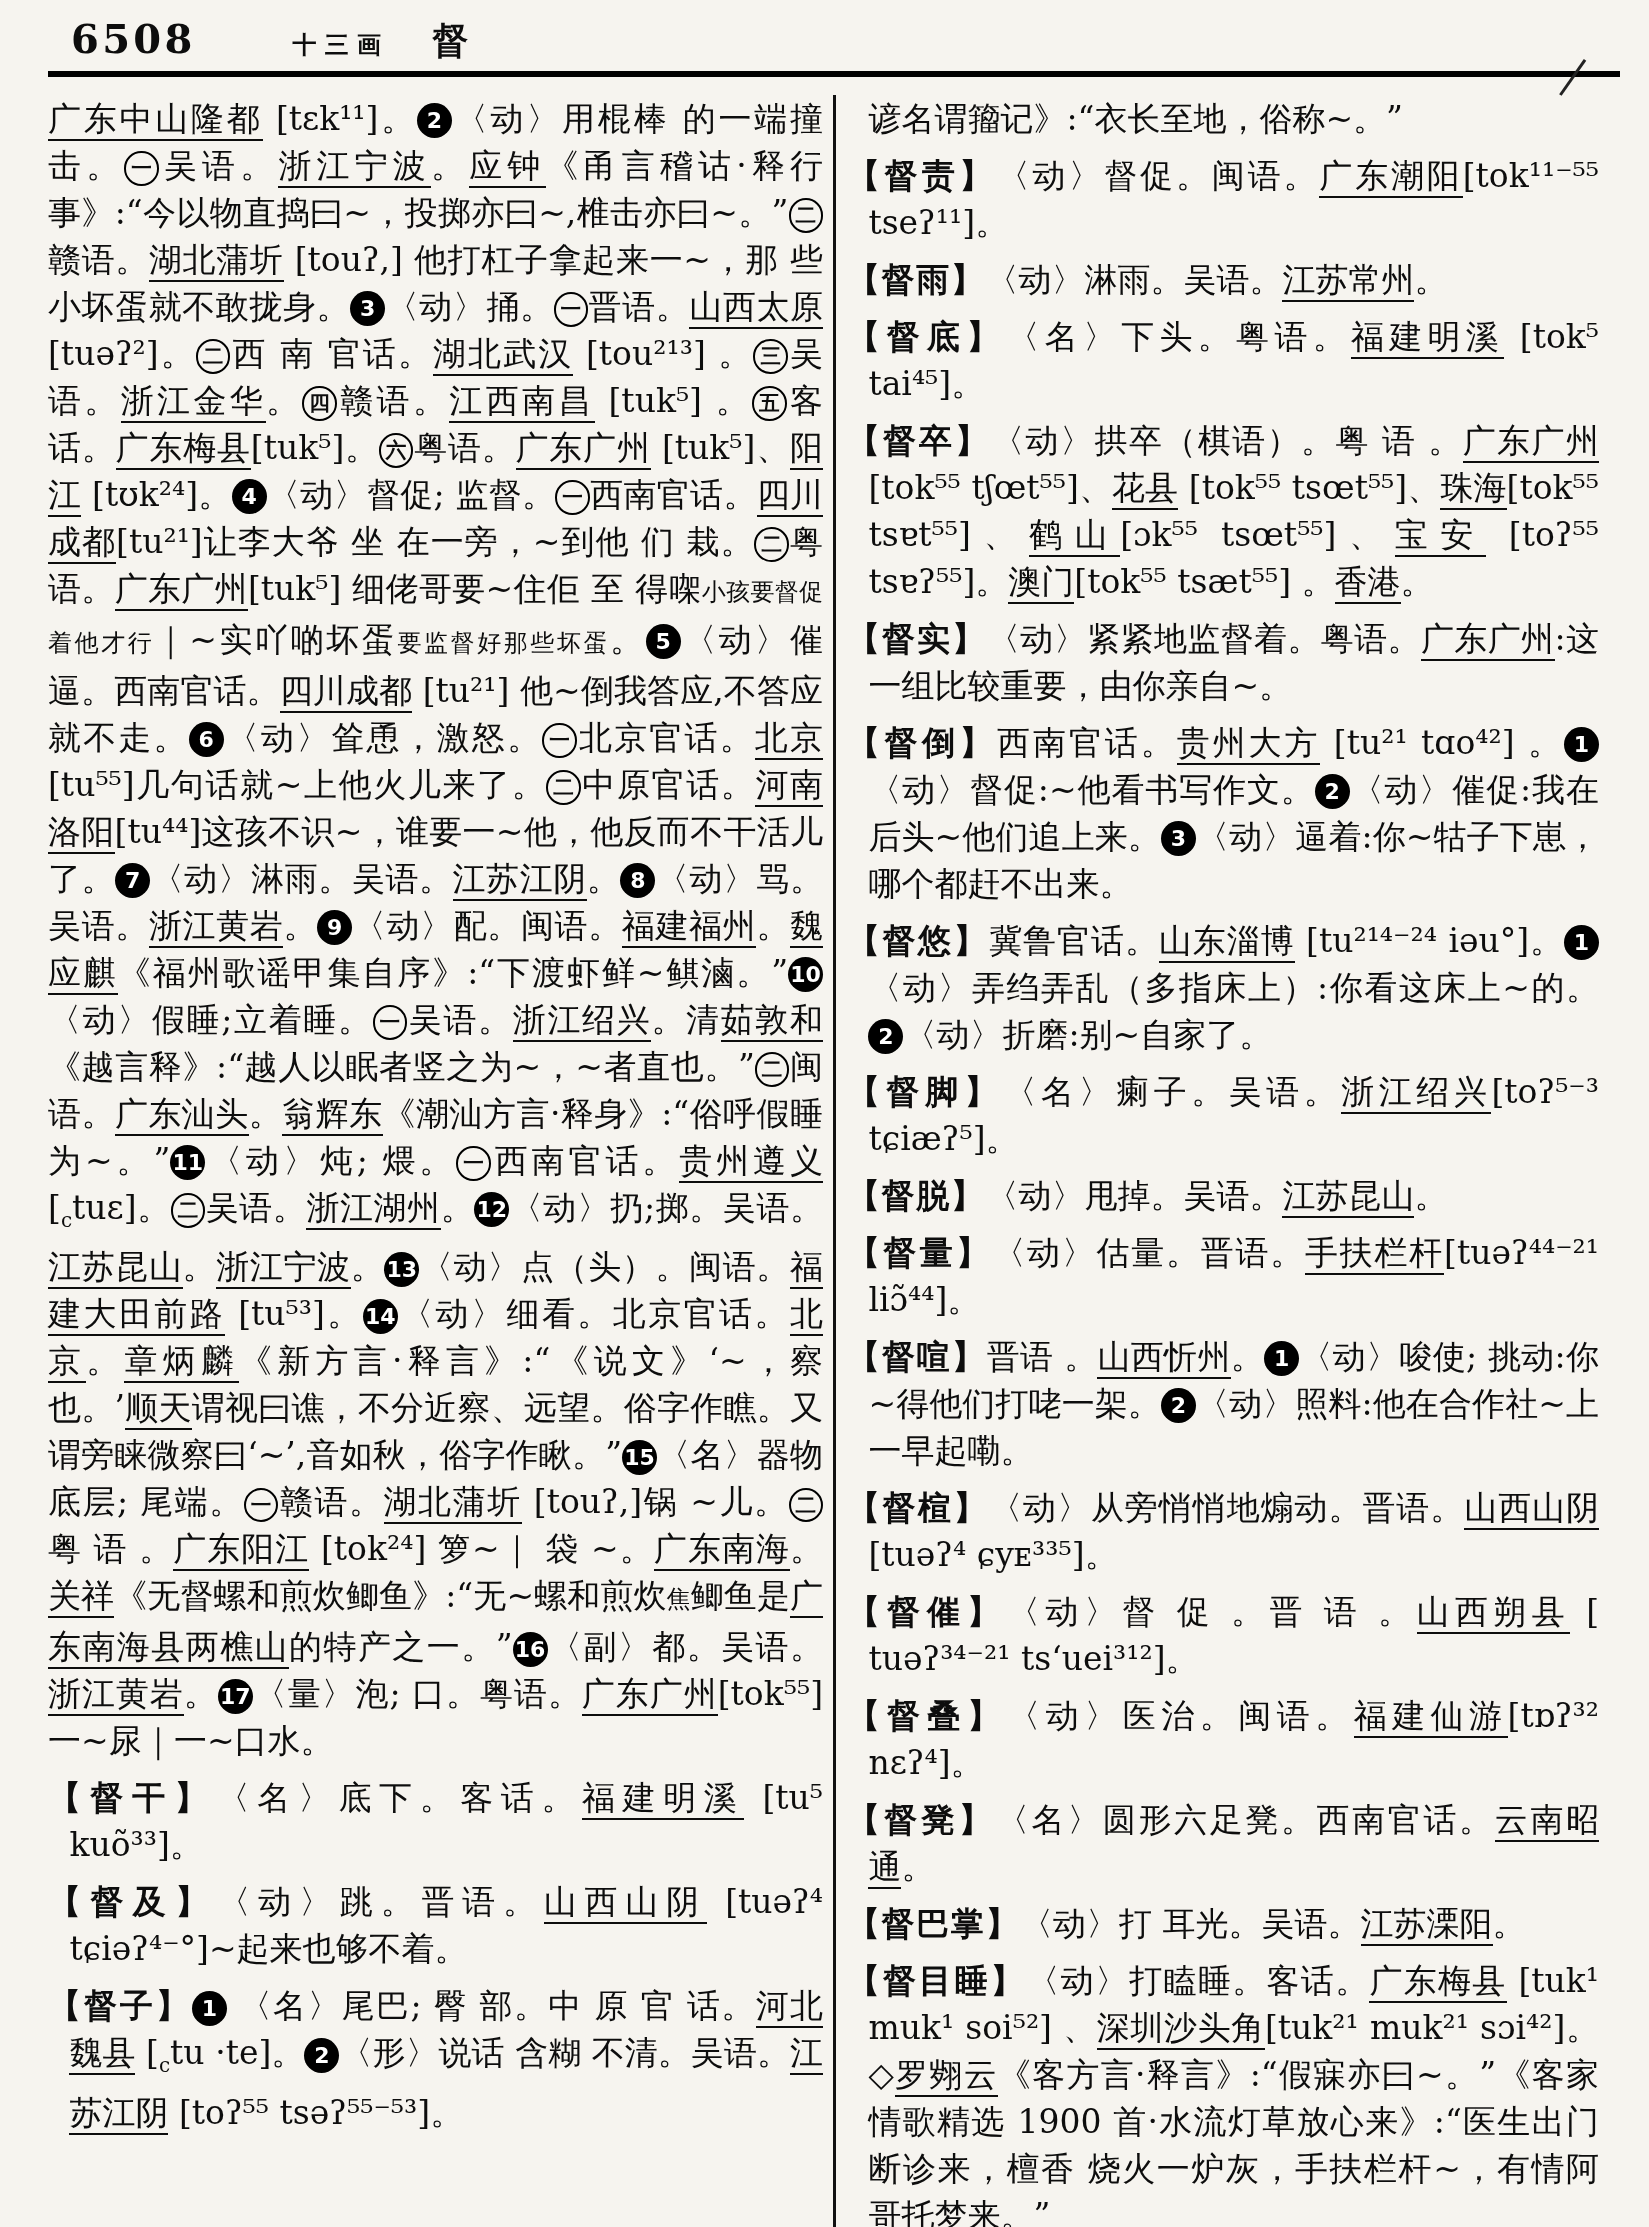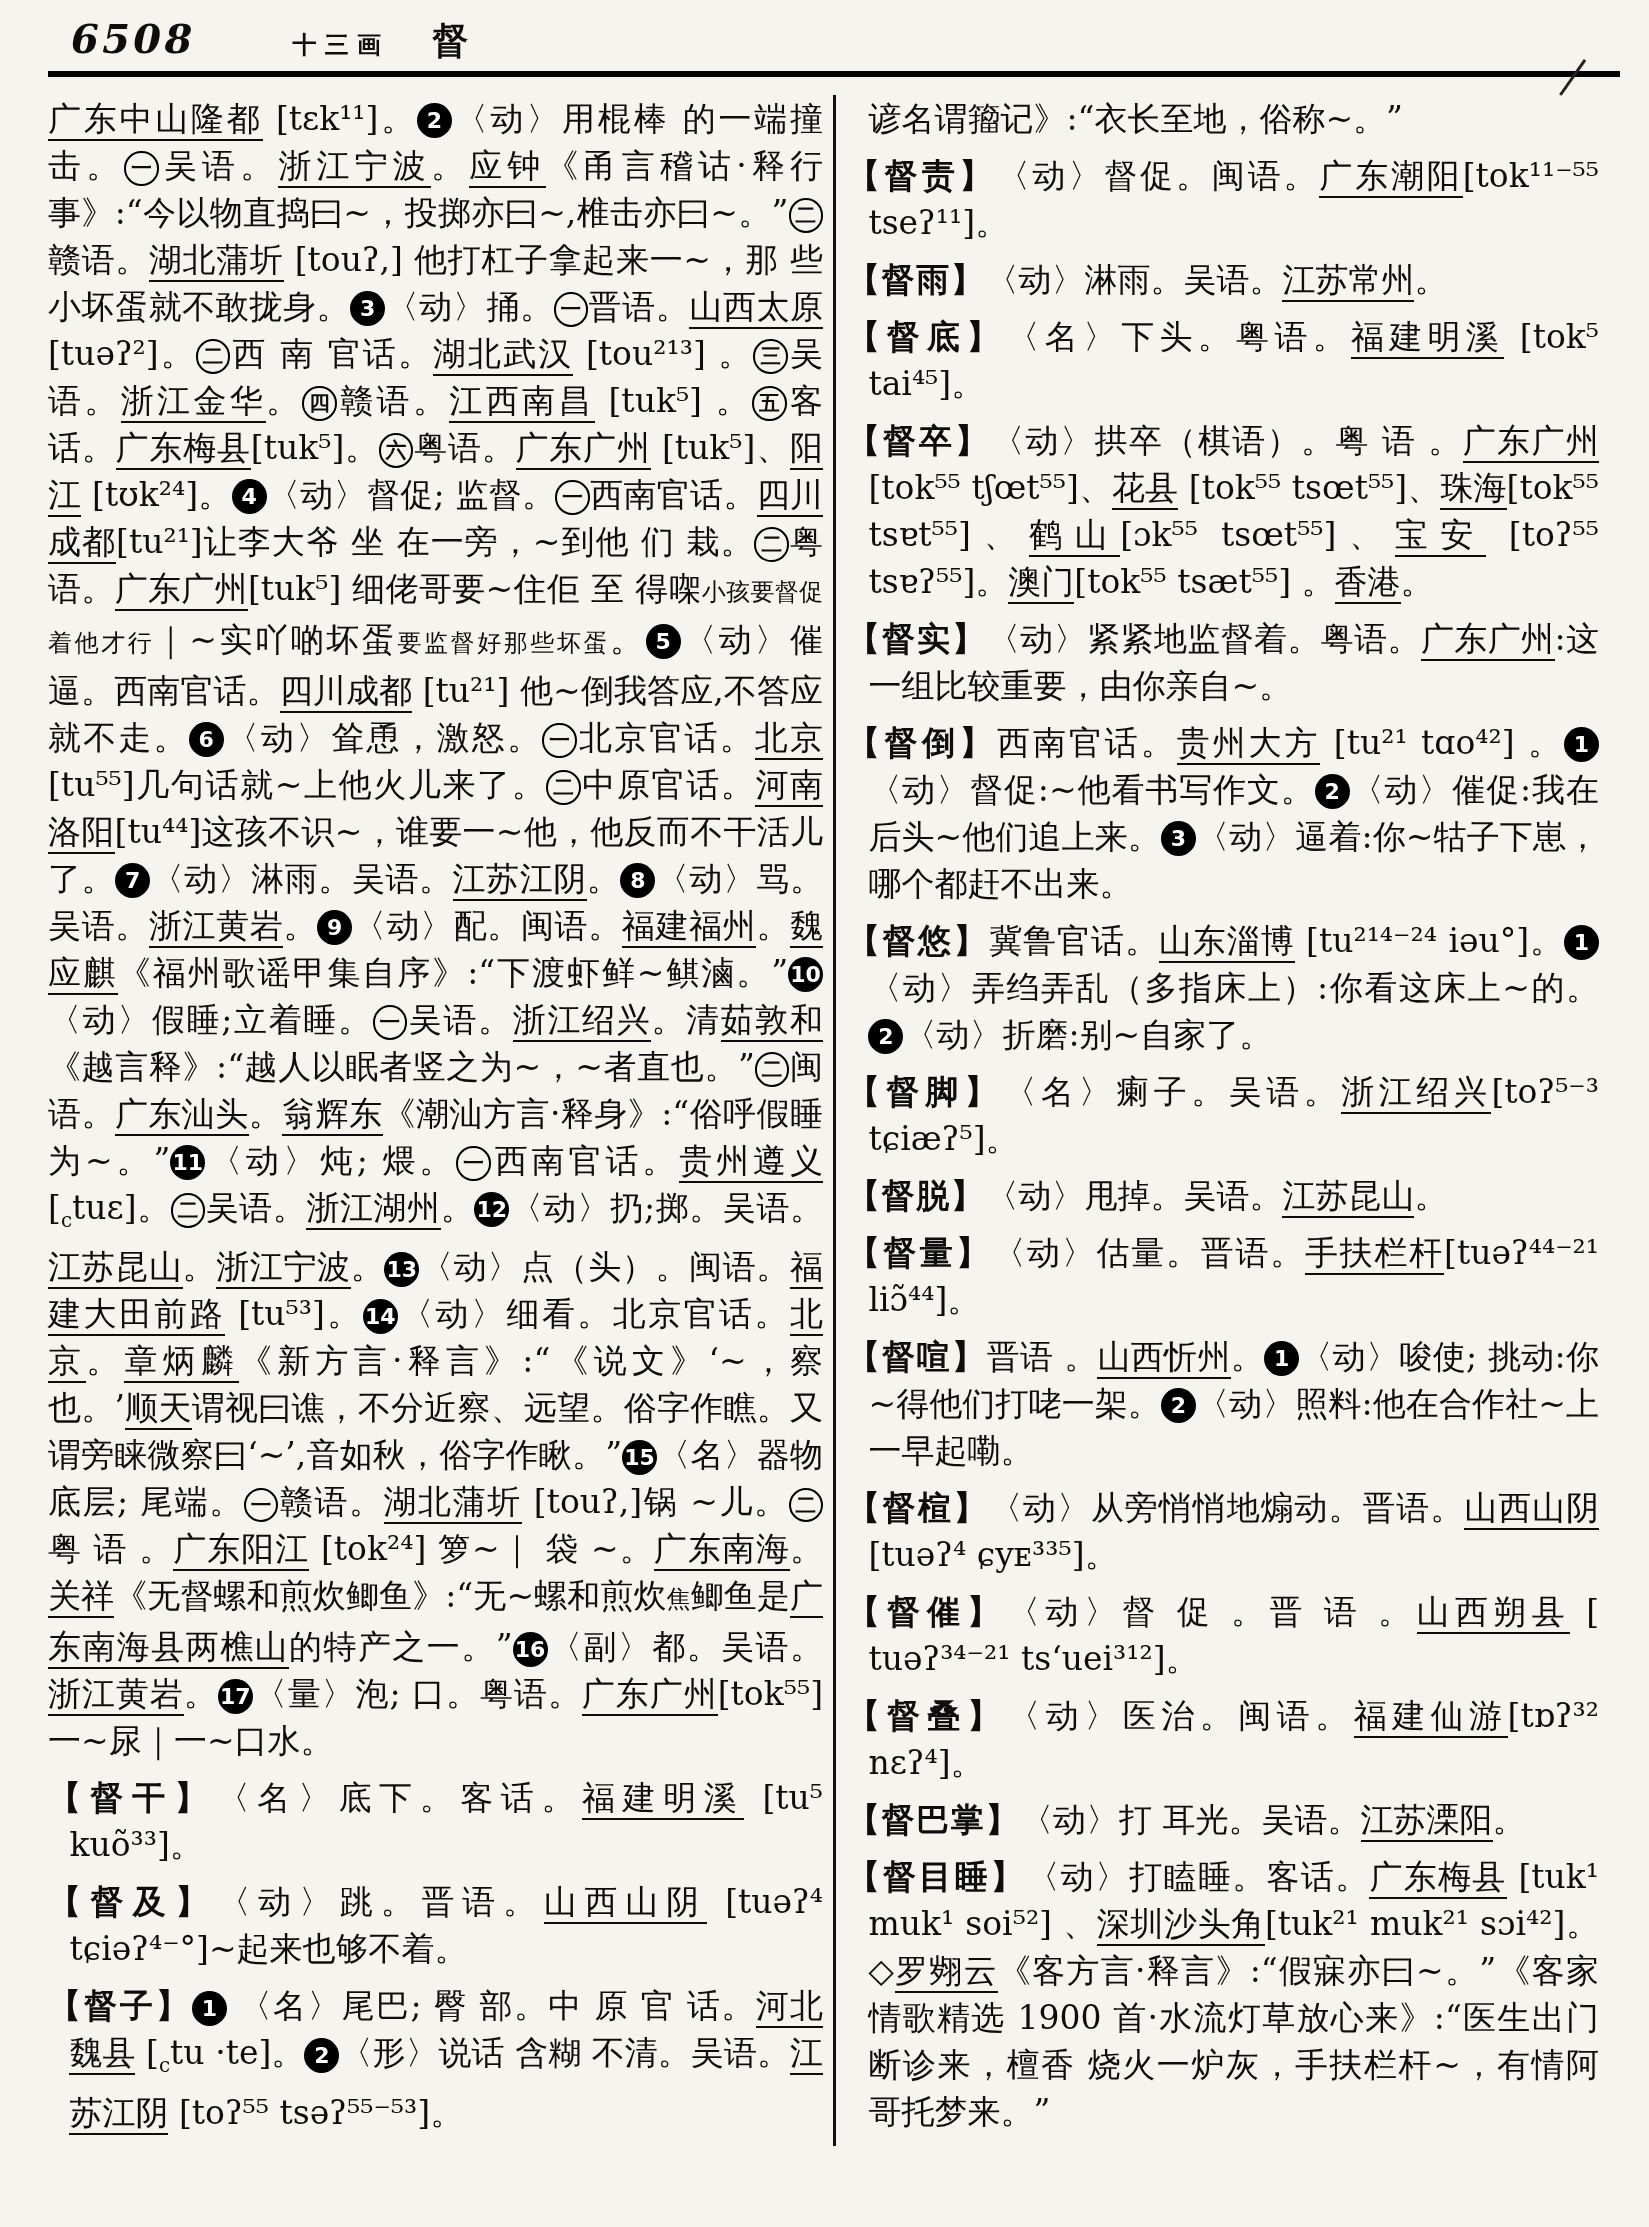--- a/index.html
+++ b/index.html
@@ -6,21 +6,21 @@
   body{
     width:1650px;height:2227px;
     background:#f6f4ef;
     color:#0d0d0d;
     font-family:"DejaVu Serif","Liberation Serif",serif;
     position:relative;
     overflow:hidden;
   }
   .page{padding:15px 30px 0 48px;}
   .hdr{display:flex;align-items:baseline;height:51px;}
-  .hdr .pgnum{font-size:40px;font-weight:bold;font-style:italic;letter-spacing:3.3px;margin-left:23px;}
+  .hdr .pgnum{font-size:40px;font-weight:bold;letter-spacing:3.3px;margin-left:23px;}
   .hdr .sect{font-size:24px;font-weight:bold;margin-left:97px;letter-spacing:8.2px;}
   .hdr .hw{font-size:36px;font-weight:bold;margin-left:43px;}
   .rule{height:5.8px;background:#000;margin-top:5px;box-shadow:0 7.4px 0 -5.8px #000;}
   .cols{display:flex;margin-top:18px;}
   .col{width:775px;font-size:33px;line-height:47px;text-align:justify;}
   .col-right{width:752px;}
   .divider{width:2.5px;background:#111;margin:0 11.5px 0 10px;align-self:stretch;}
   p.blk{margin:0 0 10px 0;}
   p.flush{text-indent:0;padding:0;}
   p.entry{padding-left:21.4px;text-indent:-21.4px;}
@@ -66,19 +66,20 @@
         <p class="blk entry"><span class="head">【督实】</span><span>〈动〉紧紧地监督着。粤语。</span><span class="u">广东广州</span><span>:这一组比较重要，由你亲自~。</span></p>
         <p class="blk entry"><span class="head">【督倒】</span><span>西南官话。</span><span class="u">贵州大方</span><span> [tu²¹ tɑo⁴²] 。</span><span class="cnum">1</span><span>〈动〉督促:~他看书写作文。</span><span class="cnum">2</span><span>〈动〉催促:我在后头~他们追上来。</span><span class="cnum">3</span><span>〈动〉逼着:你~牯子下崽，哪个都赶不出来。</span></p>
         <p class="blk entry"><span class="head">【督悠】</span><span>冀鲁官话。</span><span class="u">山东淄博</span><span> [tu²¹⁴⁻²⁴ iəu°]。</span><span class="cnum">1</span><span>〈动〉弄绉弄乱（多指床上）:你看这床上~的。</span><span class="cnum">2</span><span>〈动〉折磨:别~自家了。</span></p>
         <p class="blk entry"><span class="head">【督脚】</span><span>〈名〉瘌子。吴语。</span><span class="u">浙江绍兴</span><span>[toʔ⁵⁻³ tɕiæʔ⁵]。</span></p>
         <p class="blk entry"><span class="head">【督脱】</span><span>〈动〉甩掉。吴语。</span><span class="u">江苏昆山</span><span>。</span></p>
         <p class="blk entry"><span class="head">【督量】</span><span>〈动〉估量。晋语。</span><span class="u">手扶栏杆</span><span>[tuəʔ⁴⁴⁻²¹ liɔ̃⁴⁴]。</span></p>
         <p class="blk entry"><span class="head">【督喧】</span><span>晋语 。</span><span class="u">山西忻州</span><span>。</span><span class="cnum">1</span><span>〈动〉唆使; 挑动:你~得他们打咾一架。</span><span class="cnum">2</span><span>〈动〉照料:他在合作社~上一早起嘞。</span></p>
         <p class="blk entry"><span class="head">【督楦】</span><span>〈动〉从旁悄悄地煽动。晋语。</span><span class="u">山西山阴</span><span> [tuəʔ⁴ ɕyᴇ³³⁵]。</span></p>
         <p class="blk entry"><span class="head">【督催】</span><span>〈动〉督 促 。晋 语 。</span><span class="u">山西朔县</span><span> [ tuəʔ³⁴⁻²¹ ts‘uei³¹²]。</span></p>
         <p class="blk entry"><span class="head">【督叠】</span><span>〈动〉医治。闽语。</span><span class="u">福建仙游</span><span>[tɒʔ³² nɛʔ⁴]。</span></p>
+        <p class="blk entry"><span class="head">【督凳】</span><span>〈名〉圆形六足凳。西南官话。</span><span class="u">云南昭通</span><span>。</span></p>
         <p class="blk entry"><span class="head">【督巴掌】</span><span>〈动〉打 耳光。吴语。</span><span class="u">江苏溧阳</span><span>。</span></p>
         <p class="blk entry"><span class="head">【督目睡】</span><span>〈动〉打瞌睡。客话。</span><span class="u">广东梅县</span><span> [tuk¹ muk¹ soi⁵²] 、</span><span class="u">深圳沙头角</span><span>[tuk²¹ muk²¹ sɔi⁴²]。◇</span><span class="u">罗翙云</span><span>《客方言·释言》:“假寐亦曰~。”《客家情歌精选 1900 首·水流灯草放心来》:“医生出门断诊来，檀香 烧火一炉灰，手扶栏杆~，有情阿哥托梦来。”</span></p>
       </div>
   </div>
 </div>
 <div class="artifact"></div>
 
 
 </body></html>

